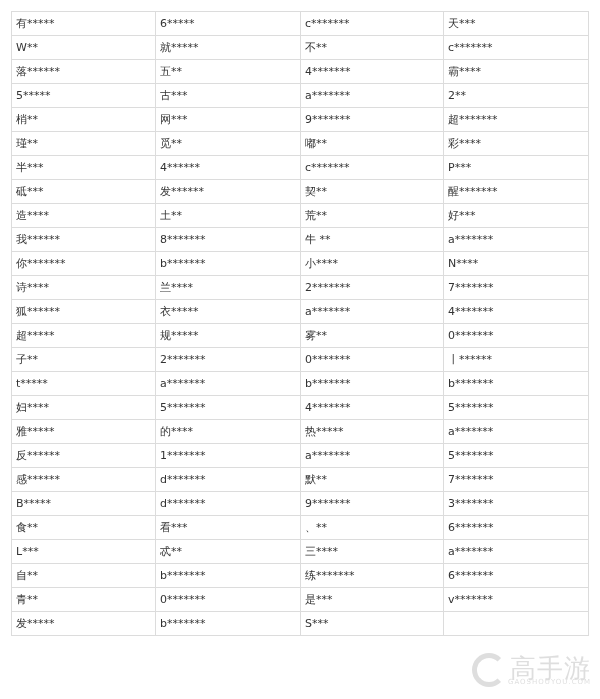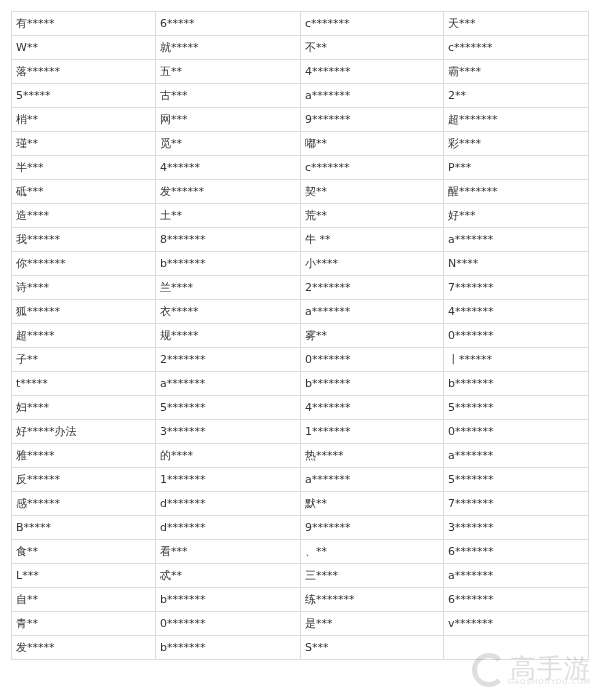--- a/index.html
+++ b/index.html
@@ -137,26 +137,20 @@
         <td>b*******</td>
         <td>b*******</td>
       </tr>
       <tr>
         <td>妇****</td>
         <td>5*******</td>
         <td>4*******</td>
         <td>5*******</td>
       </tr>
       <tr>
-        <td>好*****办法</td>
-        <td>3*******</td>
-        <td>1*******</td>
-        <td>0*******</td>
-      </tr>
-      <tr>
         <td>雅*****</td>
         <td>的****</td>
         <td>热*****</td>
         <td>a*******</td>
       </tr>
       <tr>
         <td>反******</td>
         <td>1*******</td>
         <td>a*******</td>
         <td>5*******</td>

